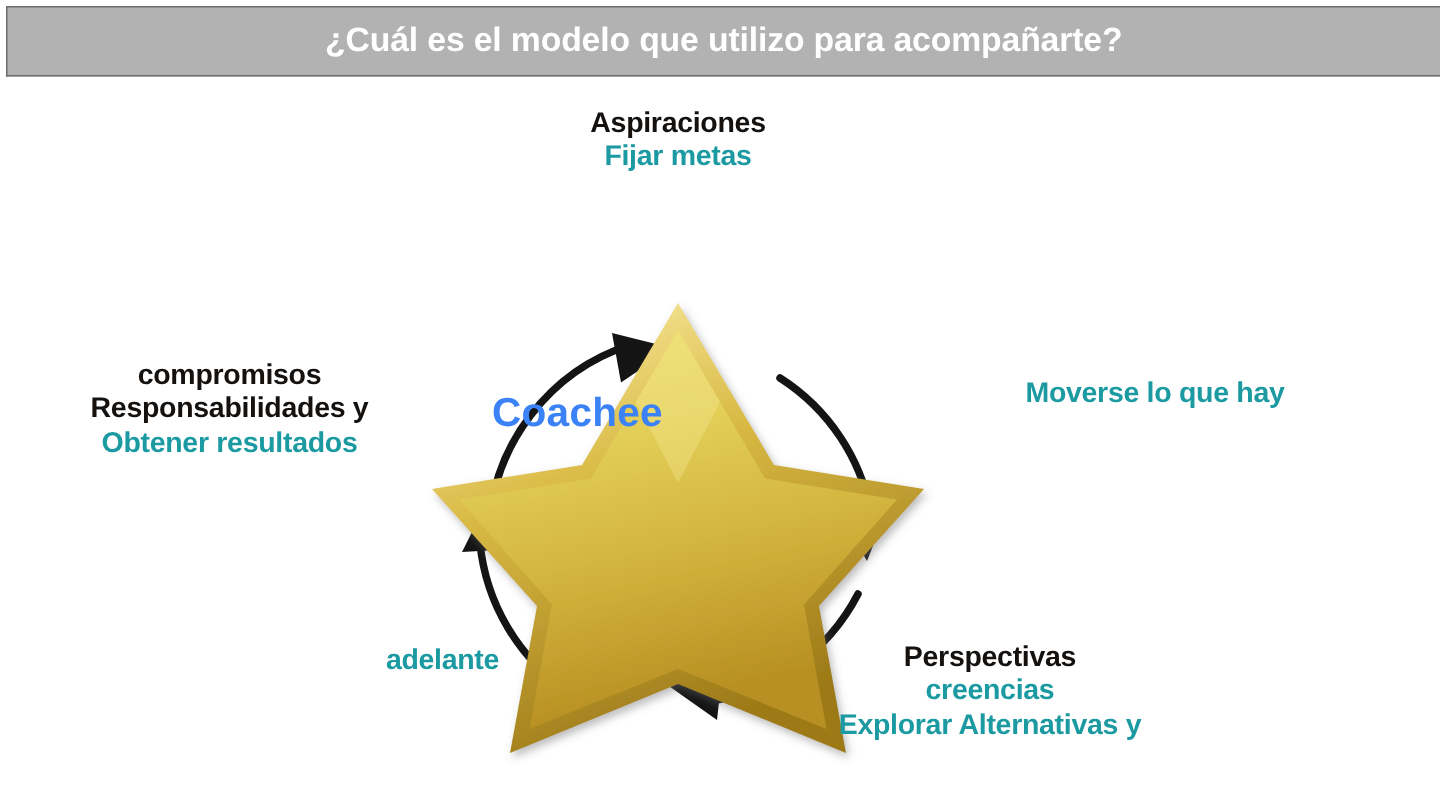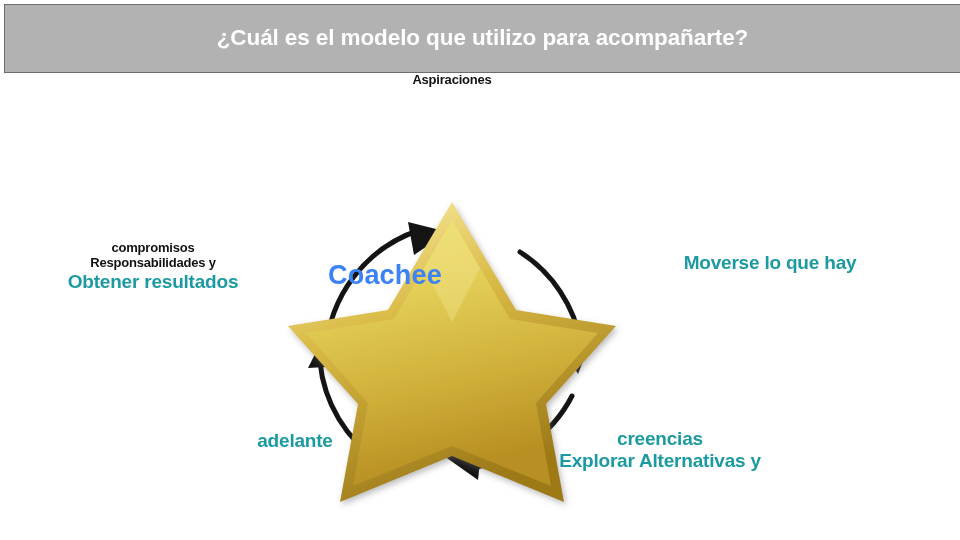--- a/index.html
+++ b/index.html
@@ -14,21 +14,21 @@
     overflow: hidden;
     position: relative;
   }
 
   
   #header-banner {
     position: absolute;
     left: 4px;
     top: 4px;
     width: 956px;
-    height: 69px;
+    height: 47px;
     background: #b2b2b2;
     border: 1px solid #6d6d6d;
     border-right: none;
     box-sizing: border-box;
     display: flex;
     align-items: center;
     justify-content: center;
   }
   #header-title {
     color: #ffffff;
@@ -56,21 +56,21 @@
 
   
   .node-label {
     position: absolute;
     text-align: center;
     line-height: 1.18;
   }
   .node-title {
     display: block;
     color: #14110f;
-    font-size: 13px;
+    font-size: 19px;
     font-weight: bold;
     letter-spacing: -0.2px;
   }
   .node-sub {
     display: block;
     color: #1c9aa2;
     font-size: 19px;
     font-weight: bold;
     letter-spacing: -0.2px;
   }
@@ -152,27 +152,29 @@
       <polygon points="452,158 510,257 598,271 536,341 551,424 452,384 353,424 368,341 306,271 394,257" fill="url(#goldFace)"></polygon>
 
       <polygon points="452,158 480,206 452,260 424,206" fill="#f6ea97" opacity="0.35"></polygon>
     </g>
   </svg>
 
   <div id="star-center-text">Coachee</div>
 
   <div class="node-label" id="label-aspiraciones">
     <span class="node-title">Aspiraciones</span>
+    <span class="node-sub">Fijar metas</span>
   </div>
 
   <div class="node-label" id="label-realidades">
     <span class="node-sub">Moverse lo que hay</span>
   </div>
 
   <div class="node-label" id="label-perspectivas">
+    <span class="node-title">Perspectivas</span>
     <span class="node-sub">creencias</span>
     <span class="node-sub">Explorar Alternativas y</span>
   </div>
 
   <div class="node-label" id="label-acciones">
     <span class="node-sub">adelante</span>
   </div>
 
   <div class="node-label" id="label-responsab">
     <span class="node-title">compromisos</span>

